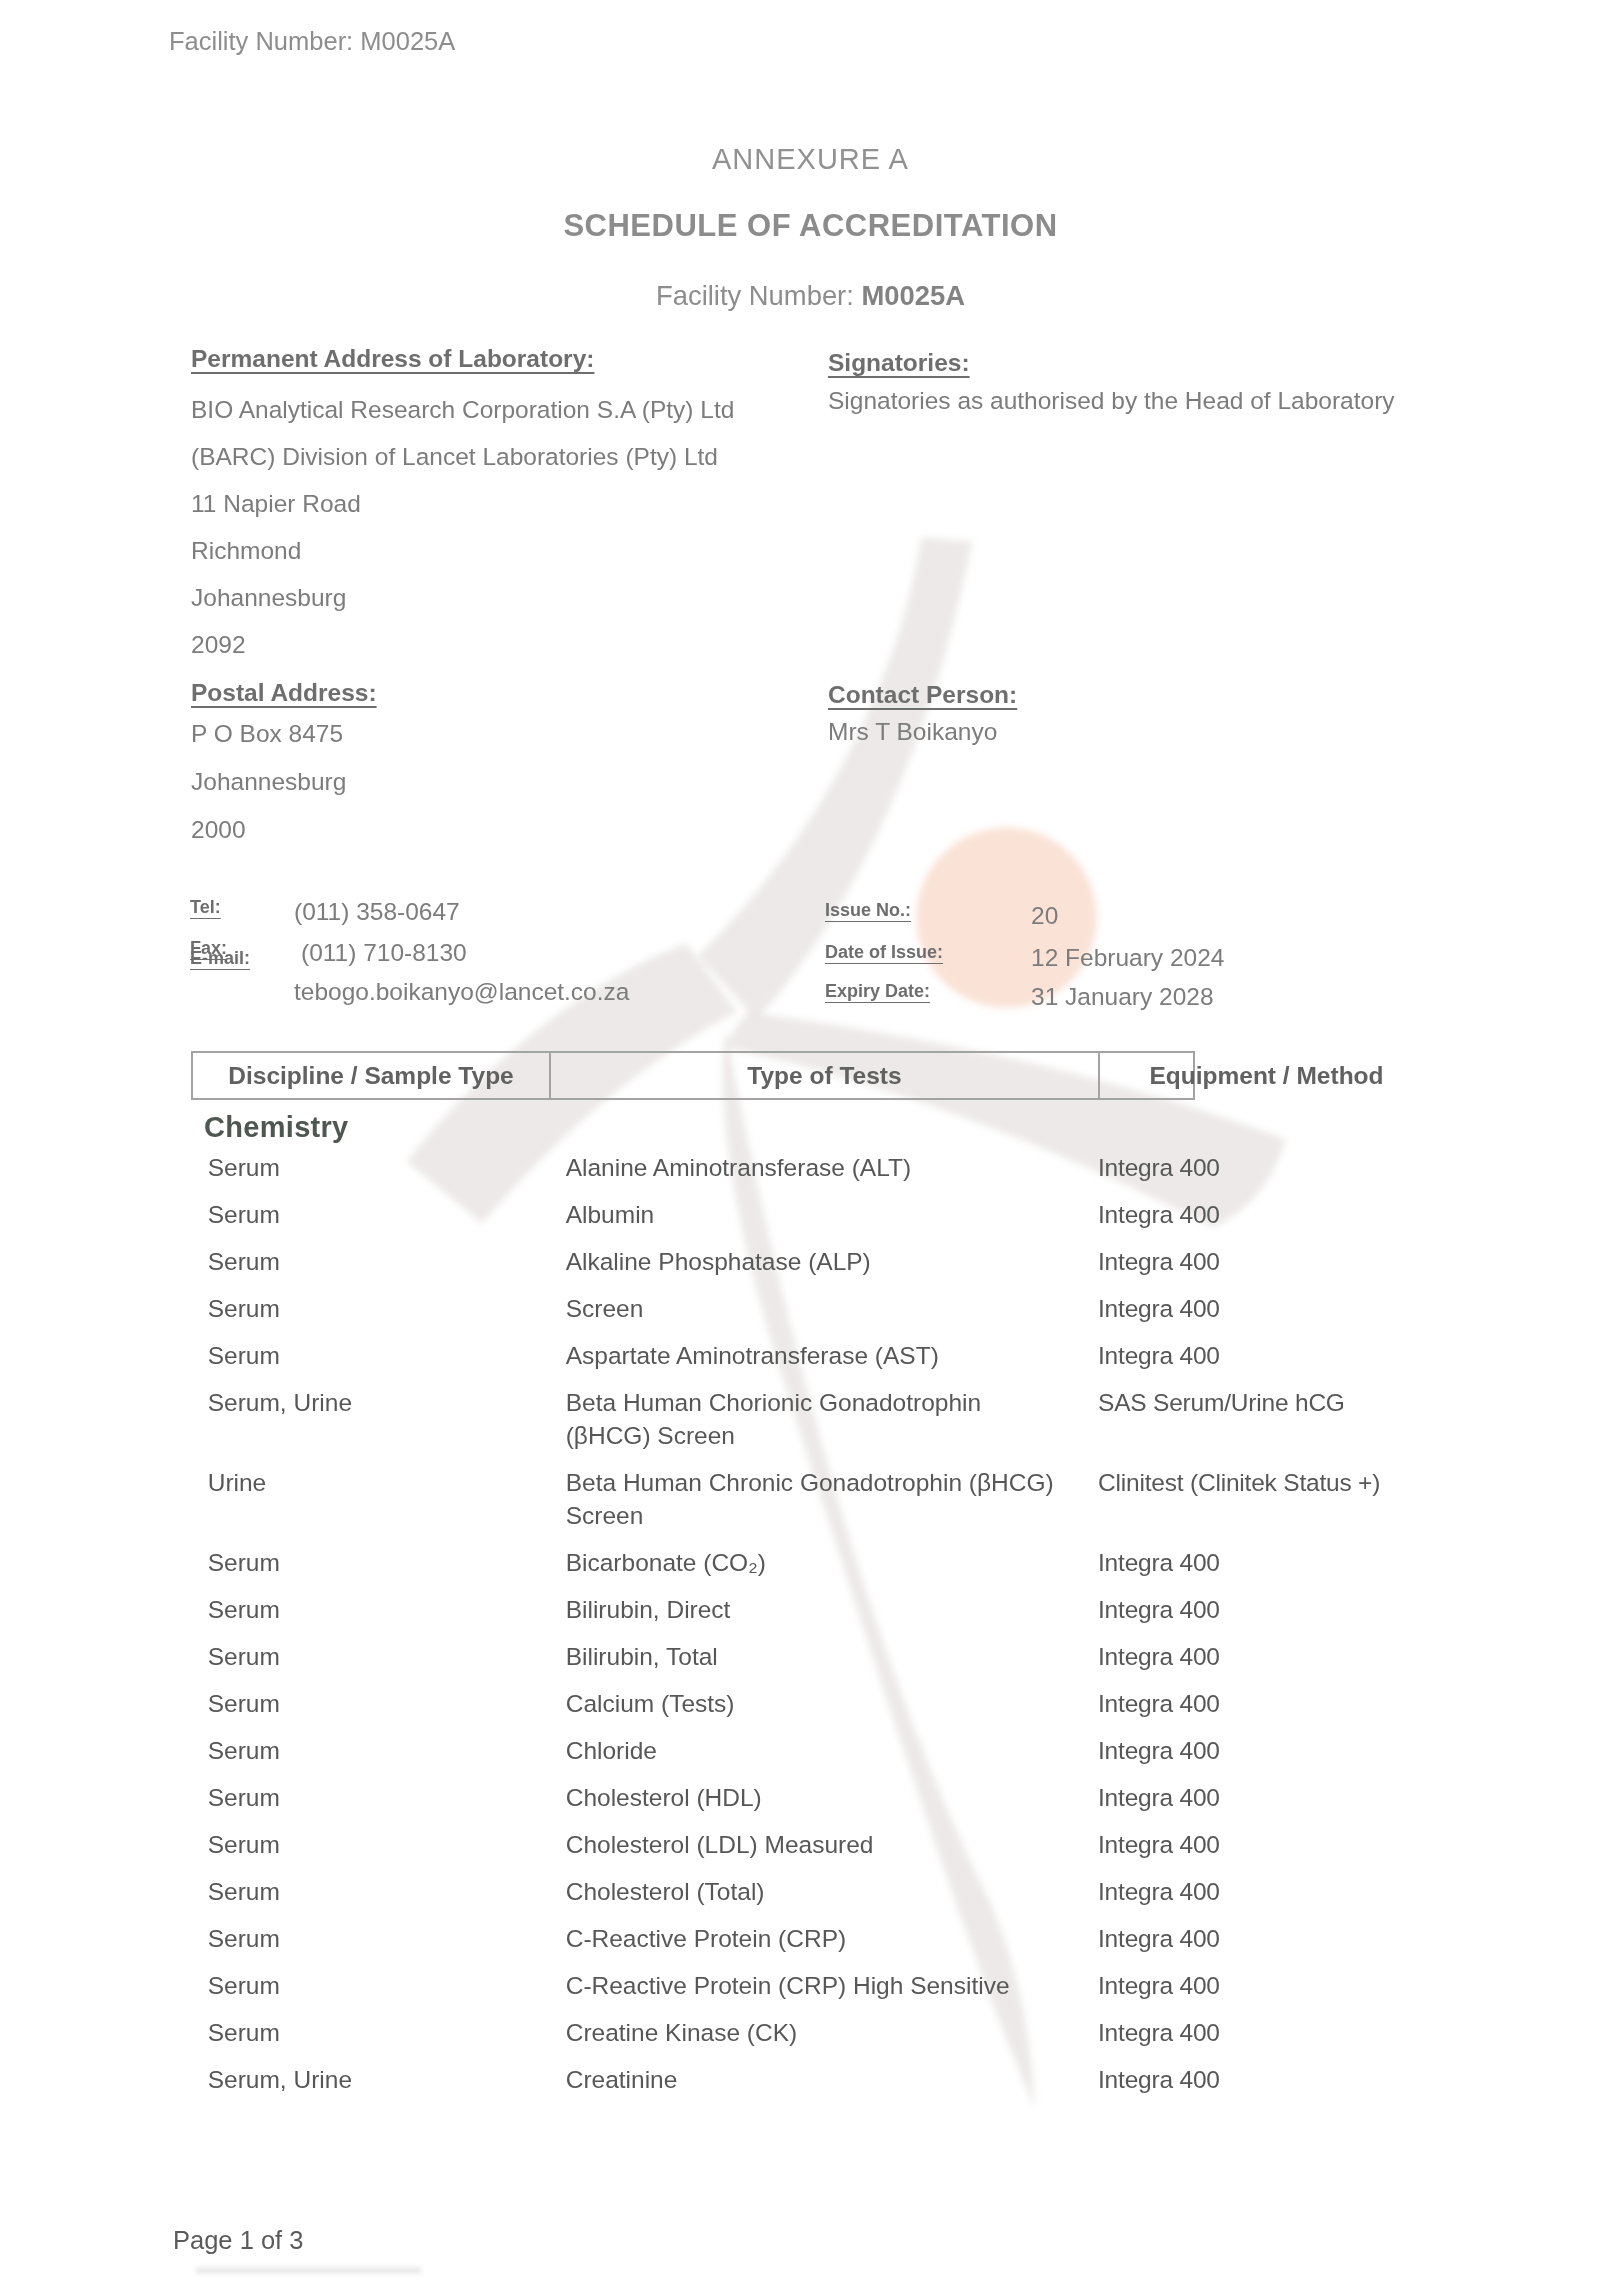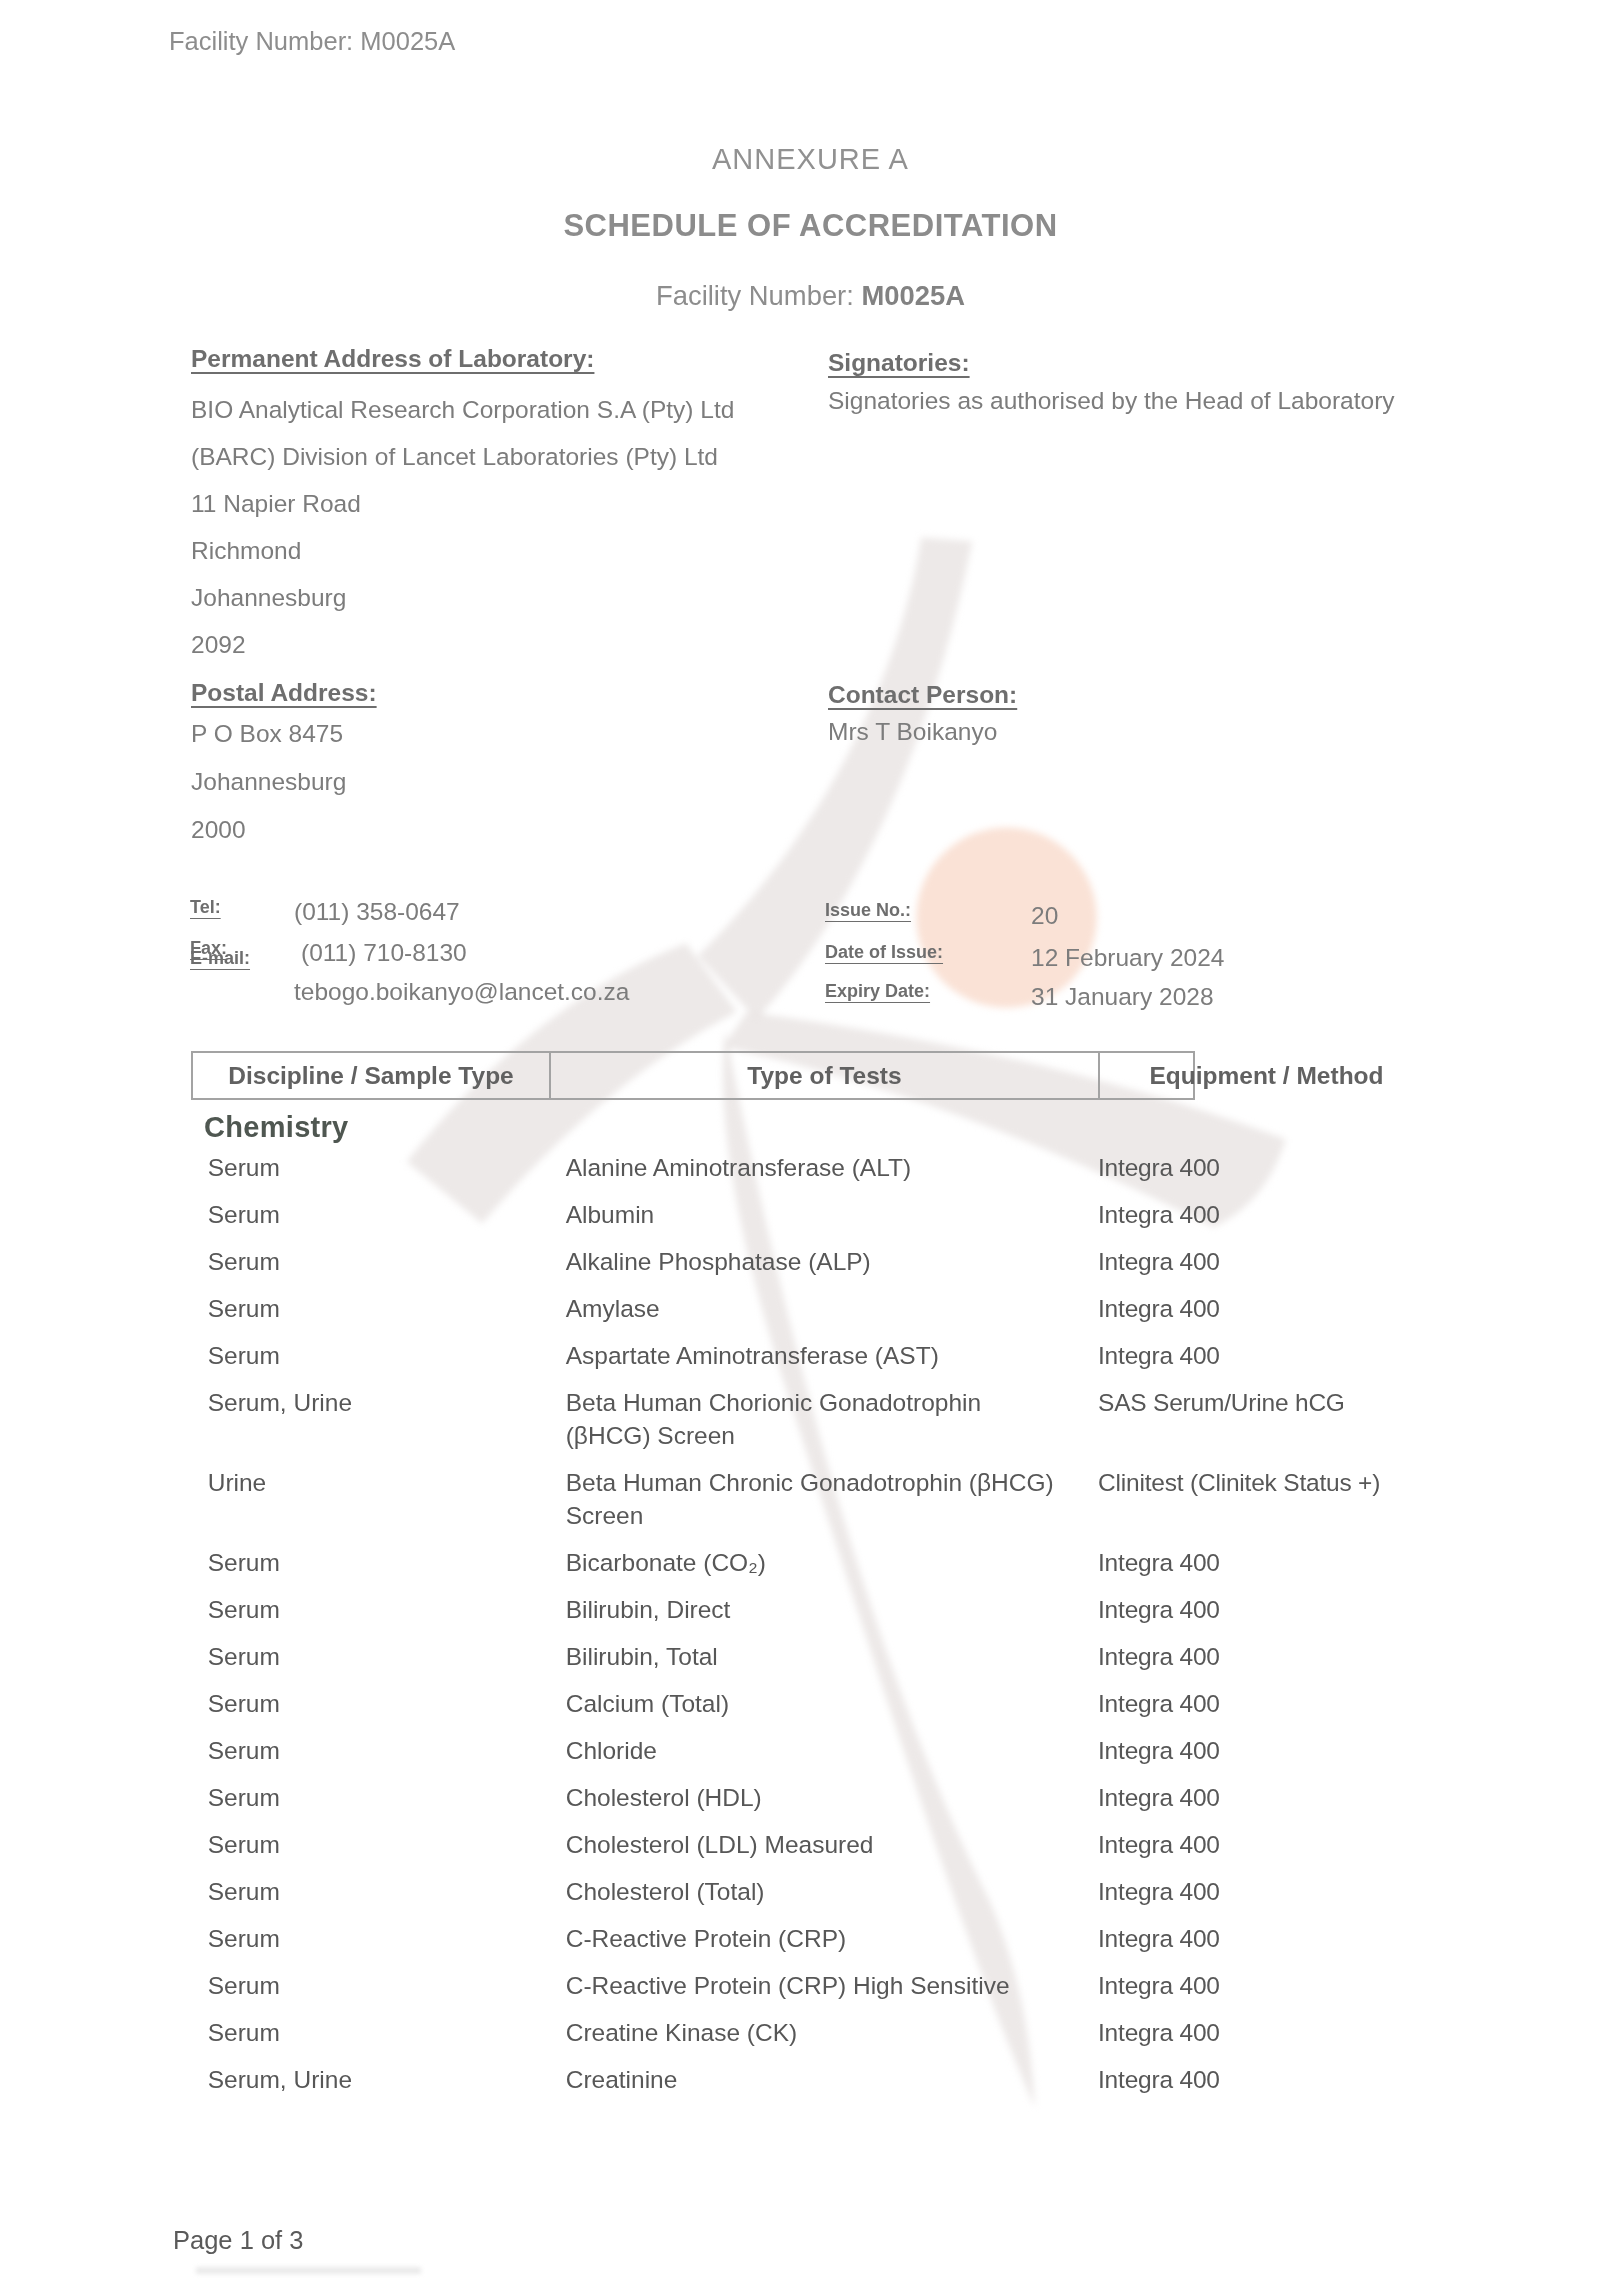--- a/index.html
+++ b/index.html
@@ -121,21 +121,21 @@
     <div class="c2">Albumin</div>
     <div class="c3">Integra 400</div>
   </div>
         <div class="t-row">
     <div class="c1">Serum</div>
     <div class="c2">Alkaline Phosphatase (ALP)</div>
     <div class="c3">Integra 400</div>
   </div>
         <div class="t-row">
     <div class="c1">Serum</div>
-    <div class="c2">Amylase</div>
+    <div class="c2">Screen</div>
     <div class="c3">Integra 400</div>
   </div>
         <div class="t-row">
     <div class="c1">Serum</div>
     <div class="c2">Aspartate Aminotransferase (AST)</div>
     <div class="c3">Integra 400</div>
   </div>
         <div class="t-row">
     <div class="c1">Serum, Urine</div>
     <div class="c2">Beta Human Chorionic Gonadotrophin (βHCG) Screen</div>
@@ -156,21 +156,21 @@
     <div class="c2">Bilirubin, Direct</div>
     <div class="c3">Integra 400</div>
   </div>
         <div class="t-row">
     <div class="c1">Serum</div>
     <div class="c2">Bilirubin, Total</div>
     <div class="c3">Integra 400</div>
   </div>
         <div class="t-row">
     <div class="c1">Serum</div>
-    <div class="c2">Calcium (Total)</div>
+    <div class="c2">Calcium (Tests)</div>
     <div class="c3">Integra 400</div>
   </div>
         <div class="t-row">
     <div class="c1">Serum</div>
     <div class="c2">Chloride</div>
     <div class="c3">Integra 400</div>
   </div>
         <div class="t-row">
     <div class="c1">Serum</div>
     <div class="c2">Cholesterol (HDL)</div>

